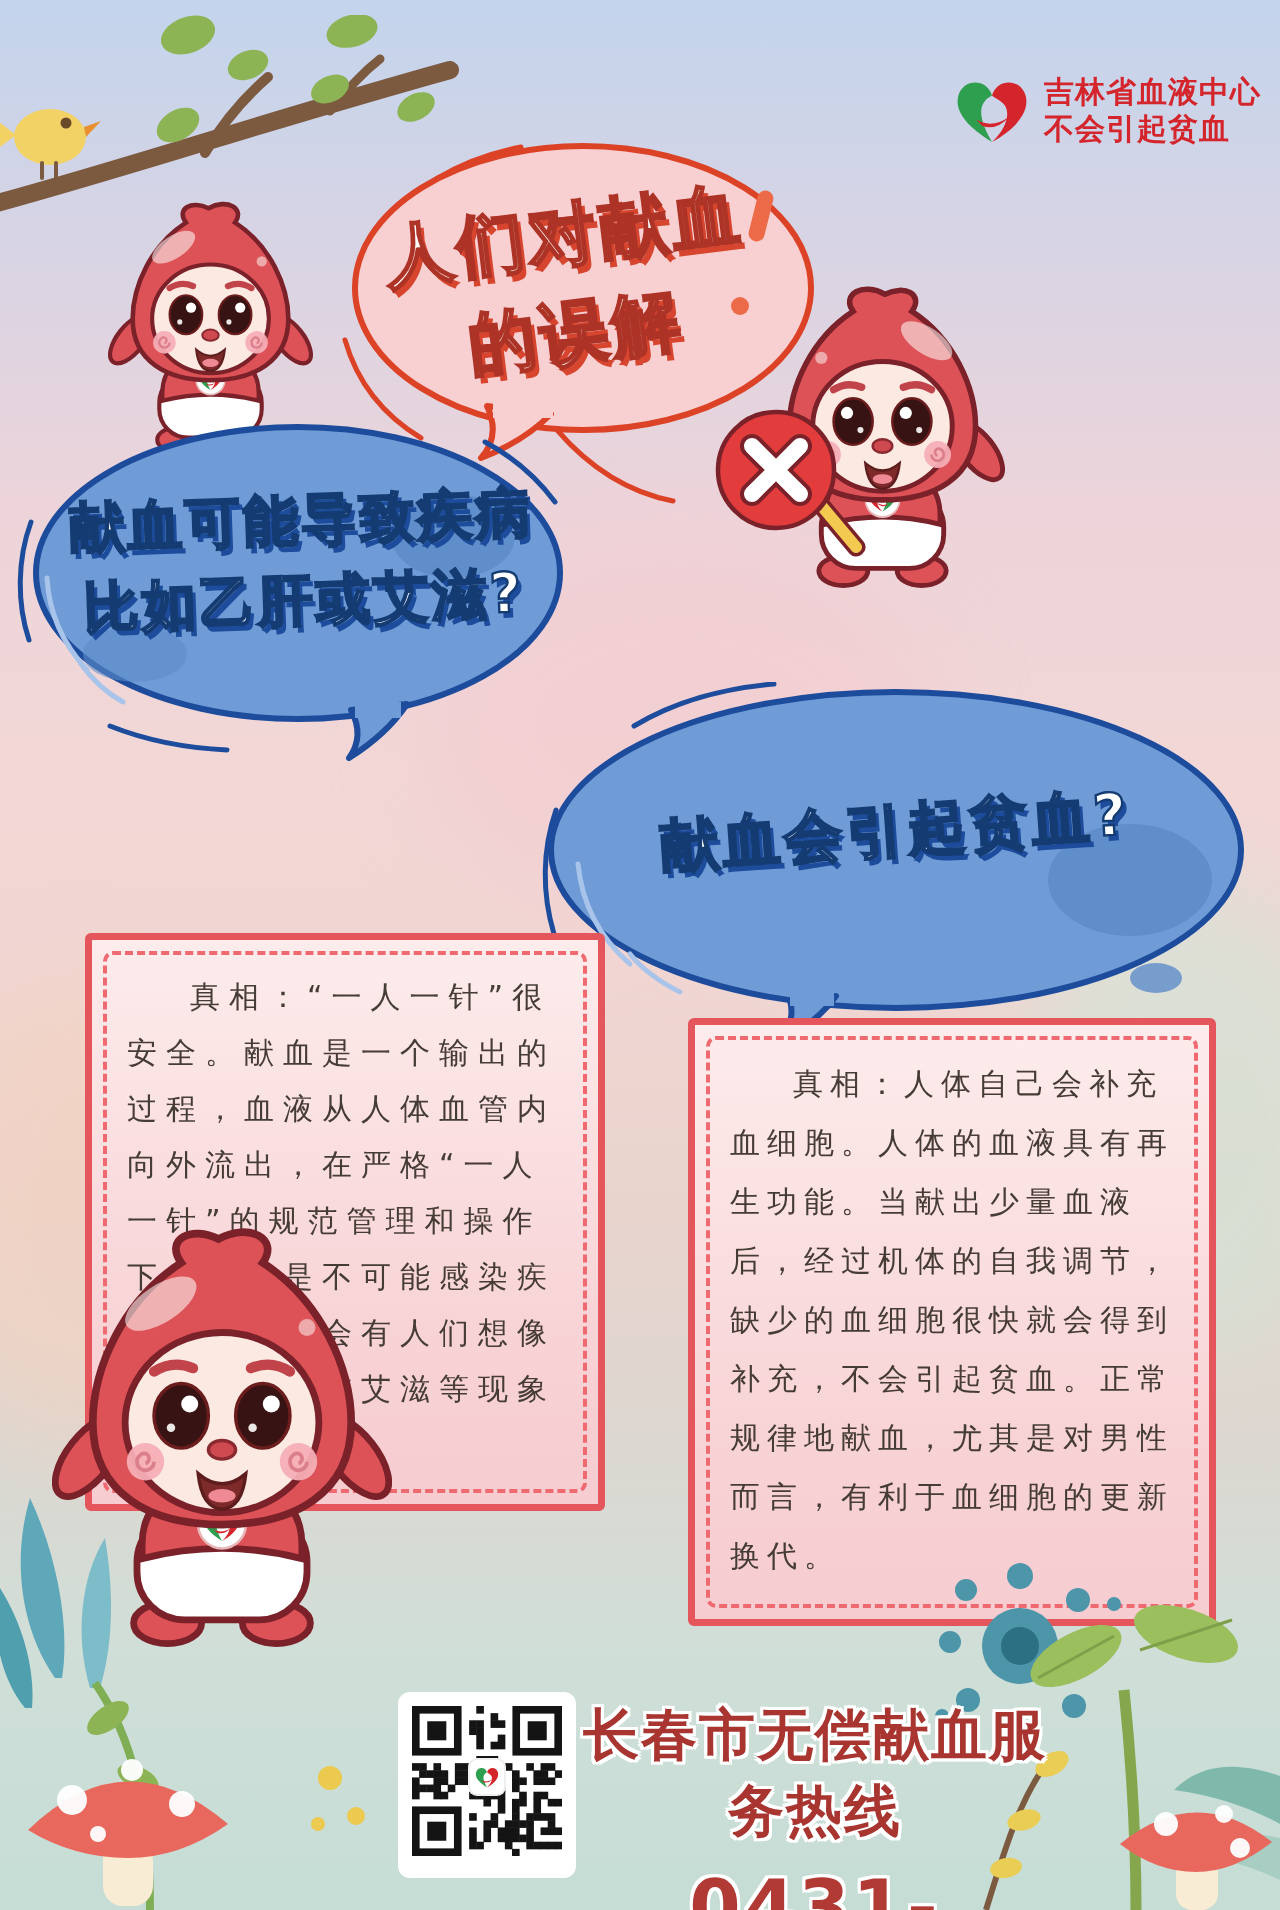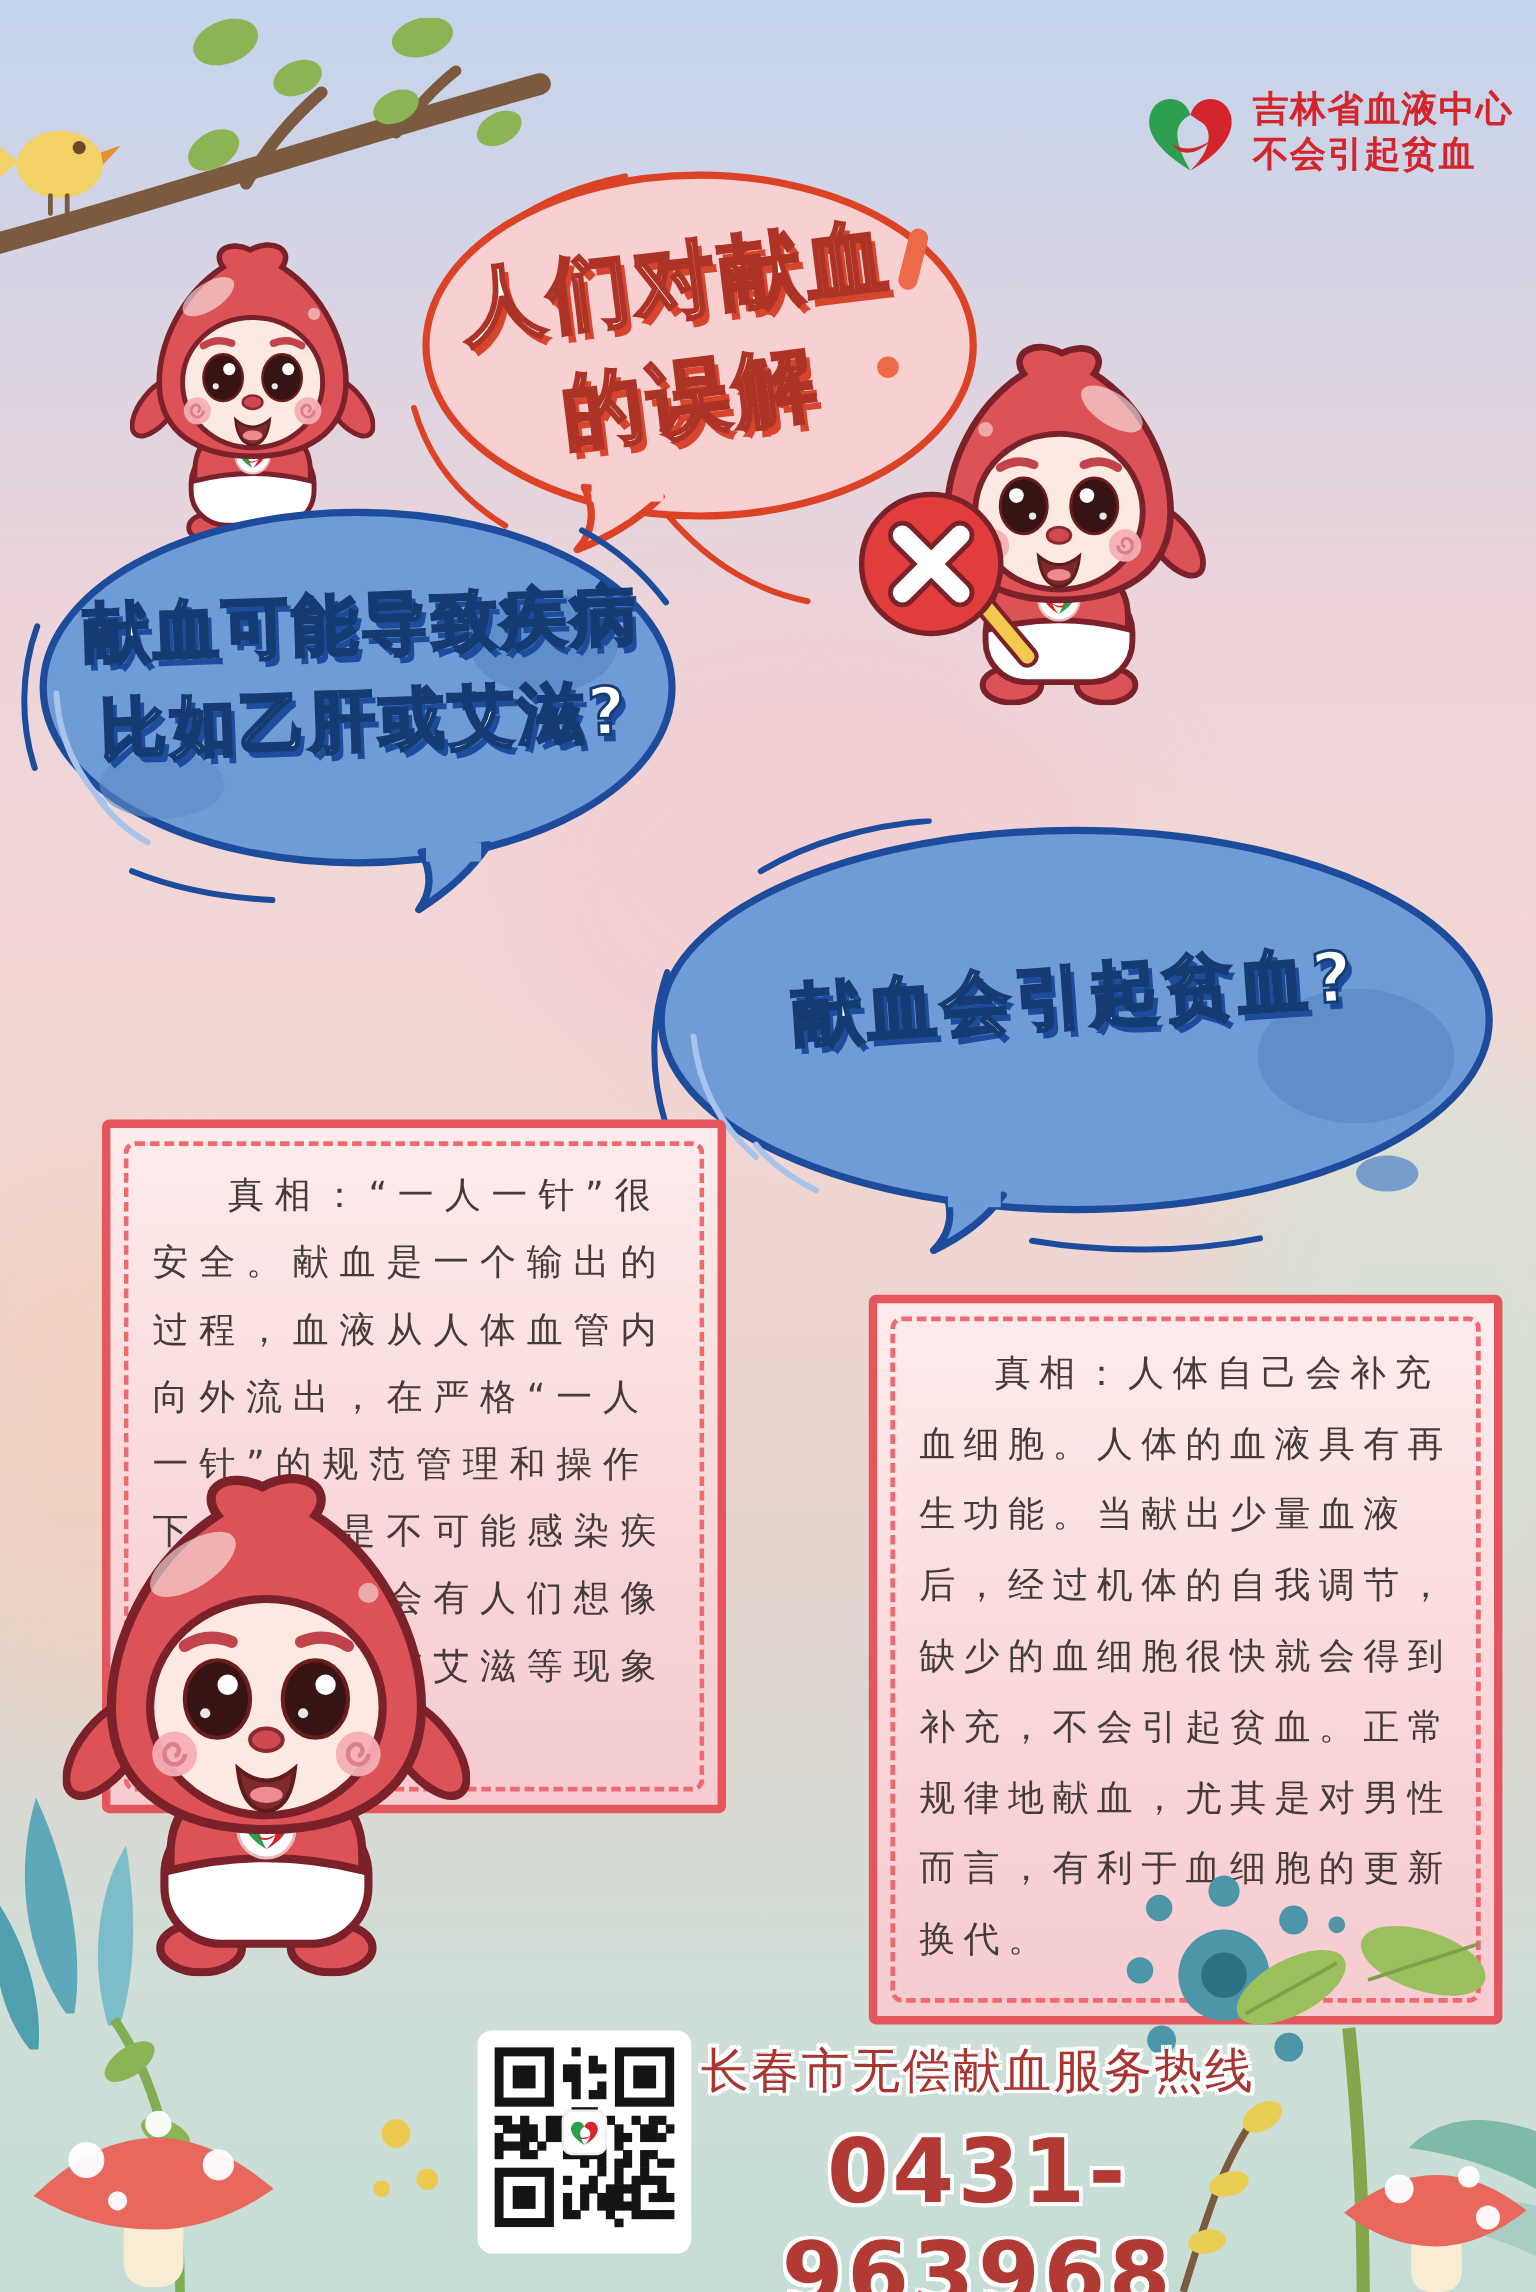--- a/index.html
+++ b/index.html
@@ -29,21 +29,21 @@
     background:linear-gradient(180deg,#fdecec 0%,#f8d3d6 70%,#f6ccd0 100%);
     border:7px solid #e4565b;border-radius:6px;padding:11px;
     box-sizing:border-box;
   }
   .truth-inner{
     border:4px dashed #ee6a70;border-radius:10px;height:100%;
     box-sizing:border-box;padding:14px 20px;
   }
   .truth-inner p{margin:0;text-indent:2.1em;color:#463c36;}
   .hl-label{
-    color:#a93531;font-weight:400;font-size:40px;letter-spacing:2px;
+    color:#a93531;font-weight:700;font-size:56px;letter-spacing:2px;
     text-shadow:-3px -3px 0 #fff,3px -3px 0 #fff,-3px 3px 0 #fff,3px 3px 0 #fff,
                 0 -3px 0 #fff,0 3px 0 #fff,-3px 0 0 #fff,3px 0 0 #fff;
   }
   .hl-number{
     color:#b23a35;font-weight:700;font-size:74px;letter-spacing:3px;margin-top:14px;
     text-shadow:-3px -3px 0 #fff,3px -3px 0 #fff,-3px 3px 0 #fff,3px 3px 0 #fff,
                 0 -3px 0 #fff,0 3px 0 #fff,-3px 0 0 #fff,3px 0 0 #fff;
   }
   .org-text{color:#d5252c;font-weight:700;font-size:30px;line-height:37px;letter-spacing:1px;}
 </style>
@@ -197,21 +197,21 @@
       <path d="M64 46 L112 94 M112 46 L64 94" stroke="#ffffff" stroke-width="16" stroke-linecap="round"></path>
     </svg>
   </div>
 
   <div class="abs truth-outer" style="left:85px;top:933px;width:520px;height:578px;">
     <div class="truth-inner">
       <p style="font-size:30px;line-height:56px;letter-spacing:9px;"><span>真相：</span><span>“一人一针”很安全。献血是一个输出的过程，血液从人体血管内向外流出，在严格“一人一针”的规范管理和操作下，献血是不可能感染疾病的，更不会有人们想像的传染肝炎或艾滋等现象发生。</span></p>
     </div>
   </div>
 
-  <div class="abs truth-outer" style="left:688px;top:1079px;width:528px;height:608px;margin-left:36px;">
+  <div class="abs truth-outer" style="left:688px;top:1018px;width:528px;height:608px;">
     <div class="truth-inner">
       <p style="font-size:30px;line-height:59px;letter-spacing:7px;"><span>真相：</span><span>人体自己会补充血细胞。人体的血液具有再生功能。当献出少量血液后，经过机体的自我调节，缺少的血细胞很快就会得到补充，不会引起贫血。正常规律地献血，尤其是对男性而言，有利于血细胞的更新换代。</span></p>
     </div>
   </div>
 
   <svg class="abs" style="left:52px;top:1222px;" width="340" height="425" viewBox="0 0 200 250">
     <use href="#sym-mascot"></use>
   </svg>
 
   <svg class="abs" style="left:0;top:1468px;" width="430" height="442" viewBox="0 0 430 442">

